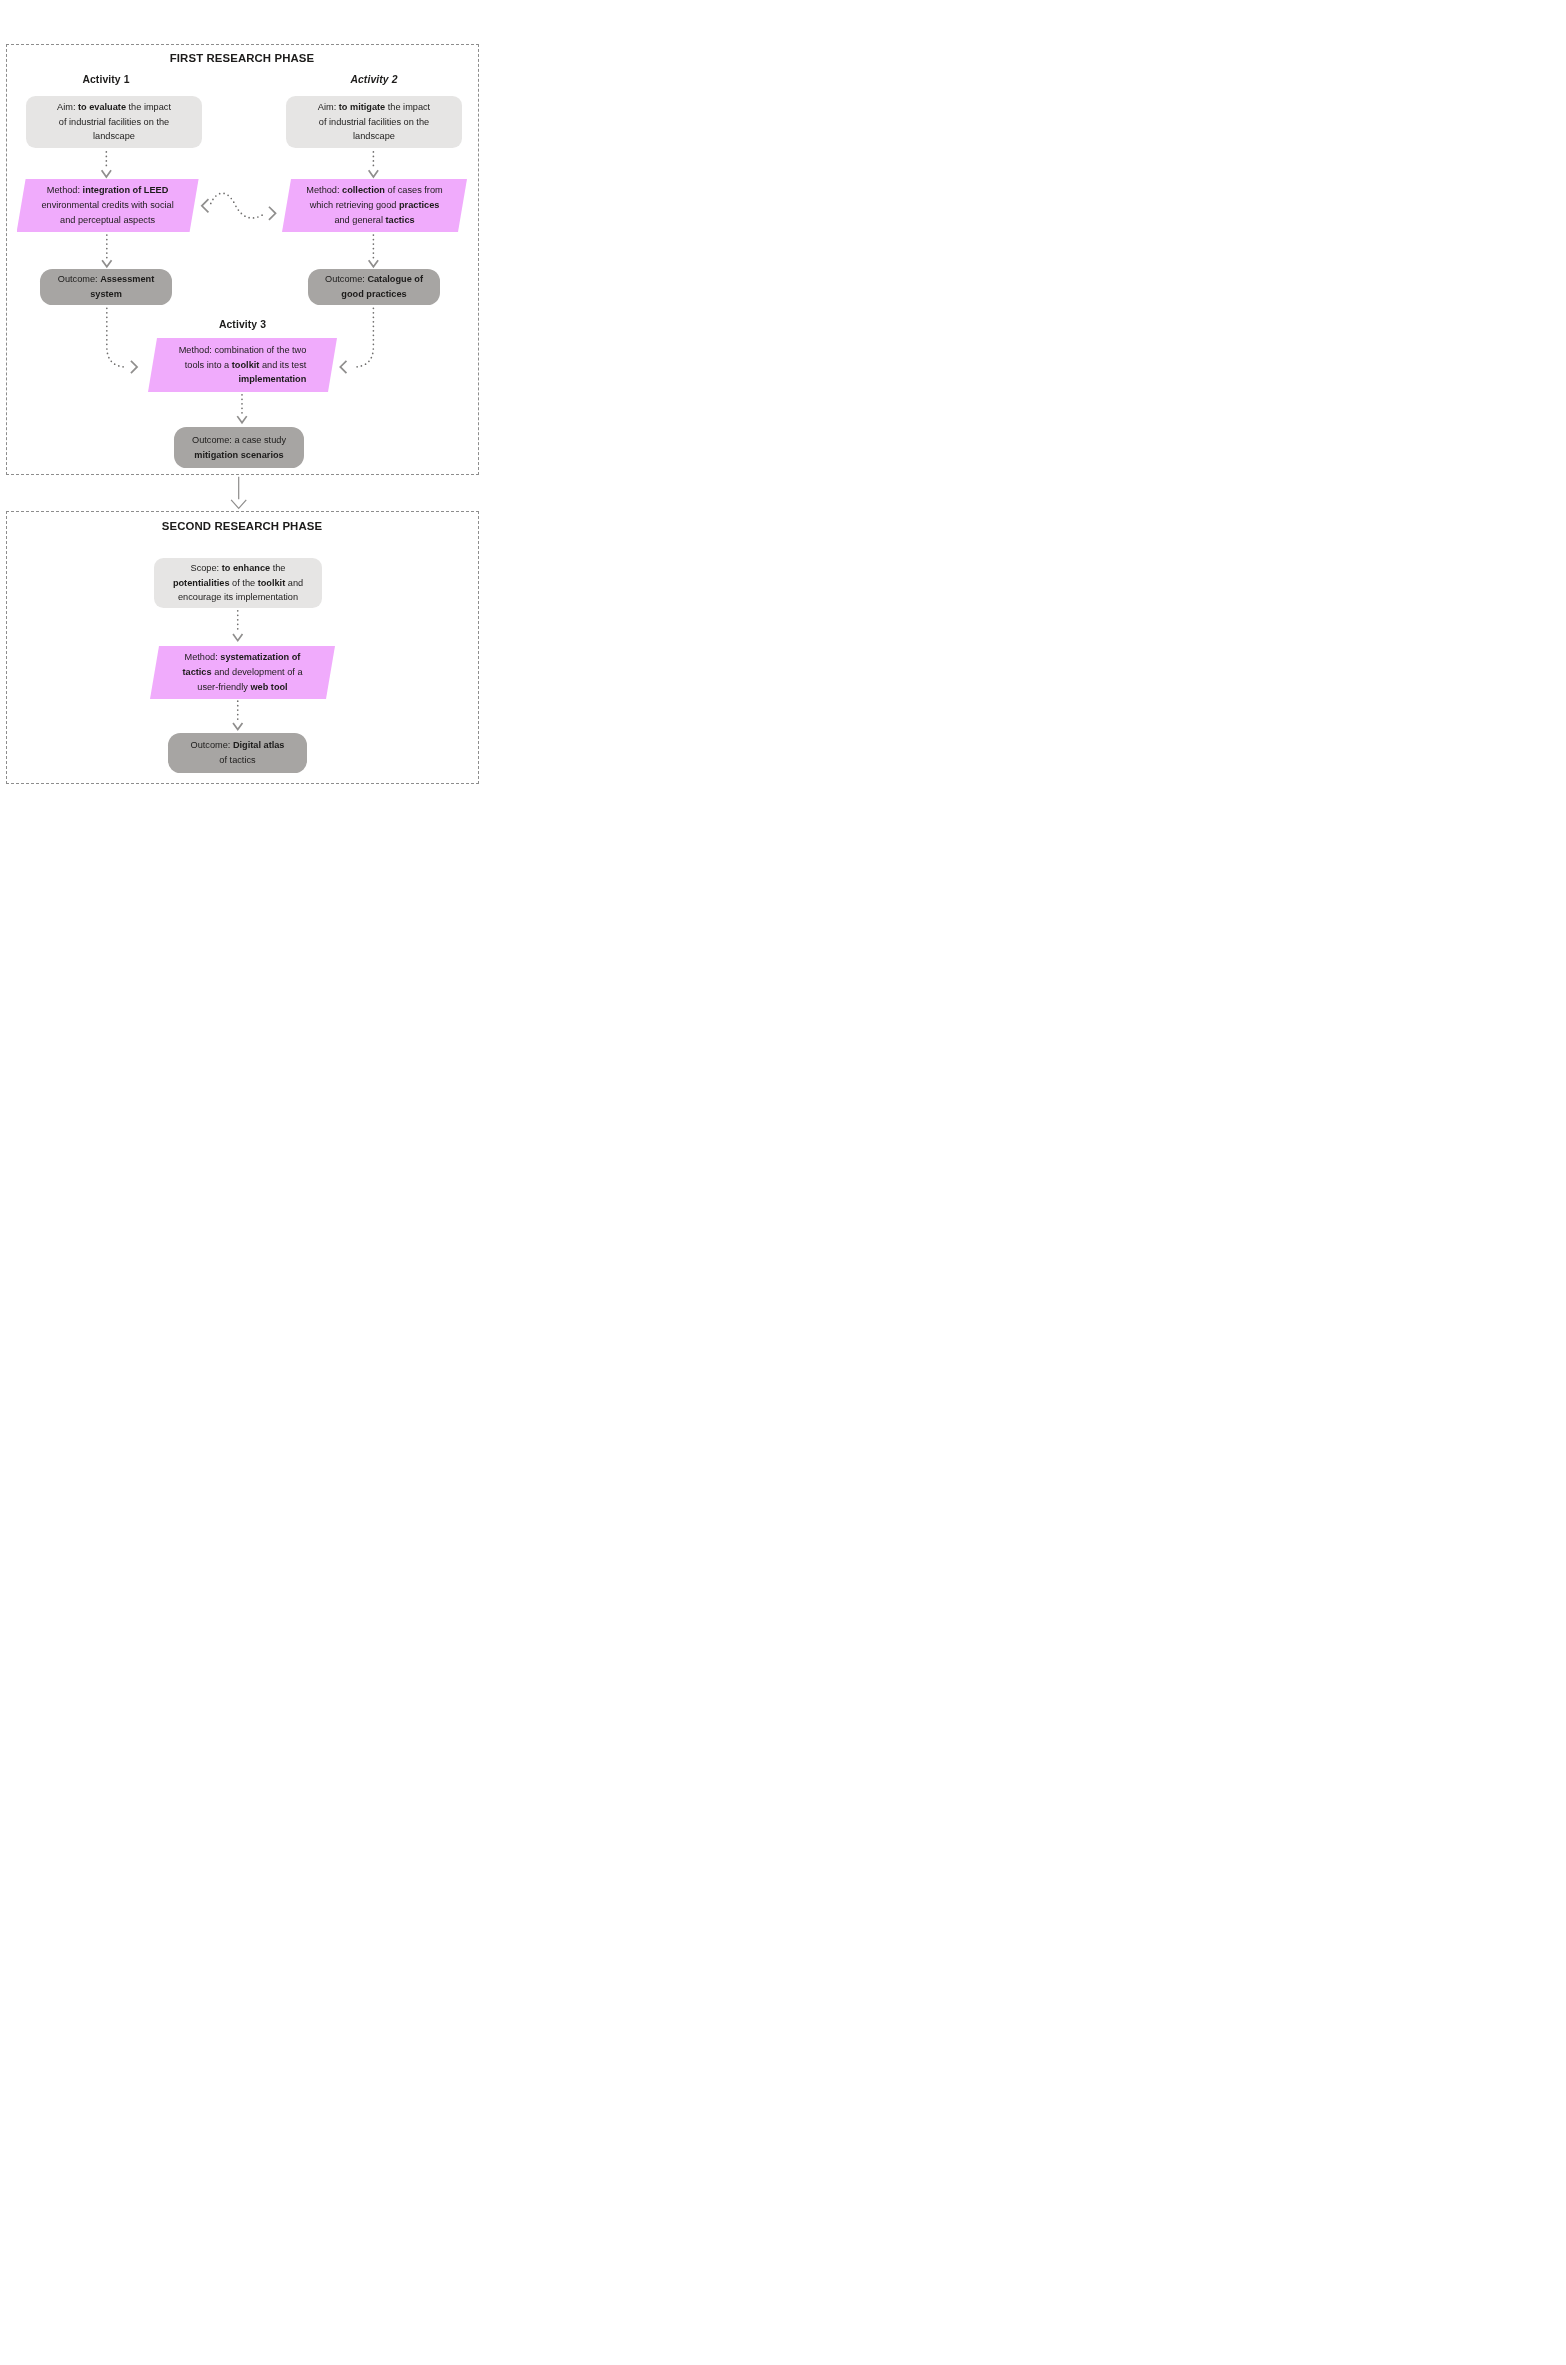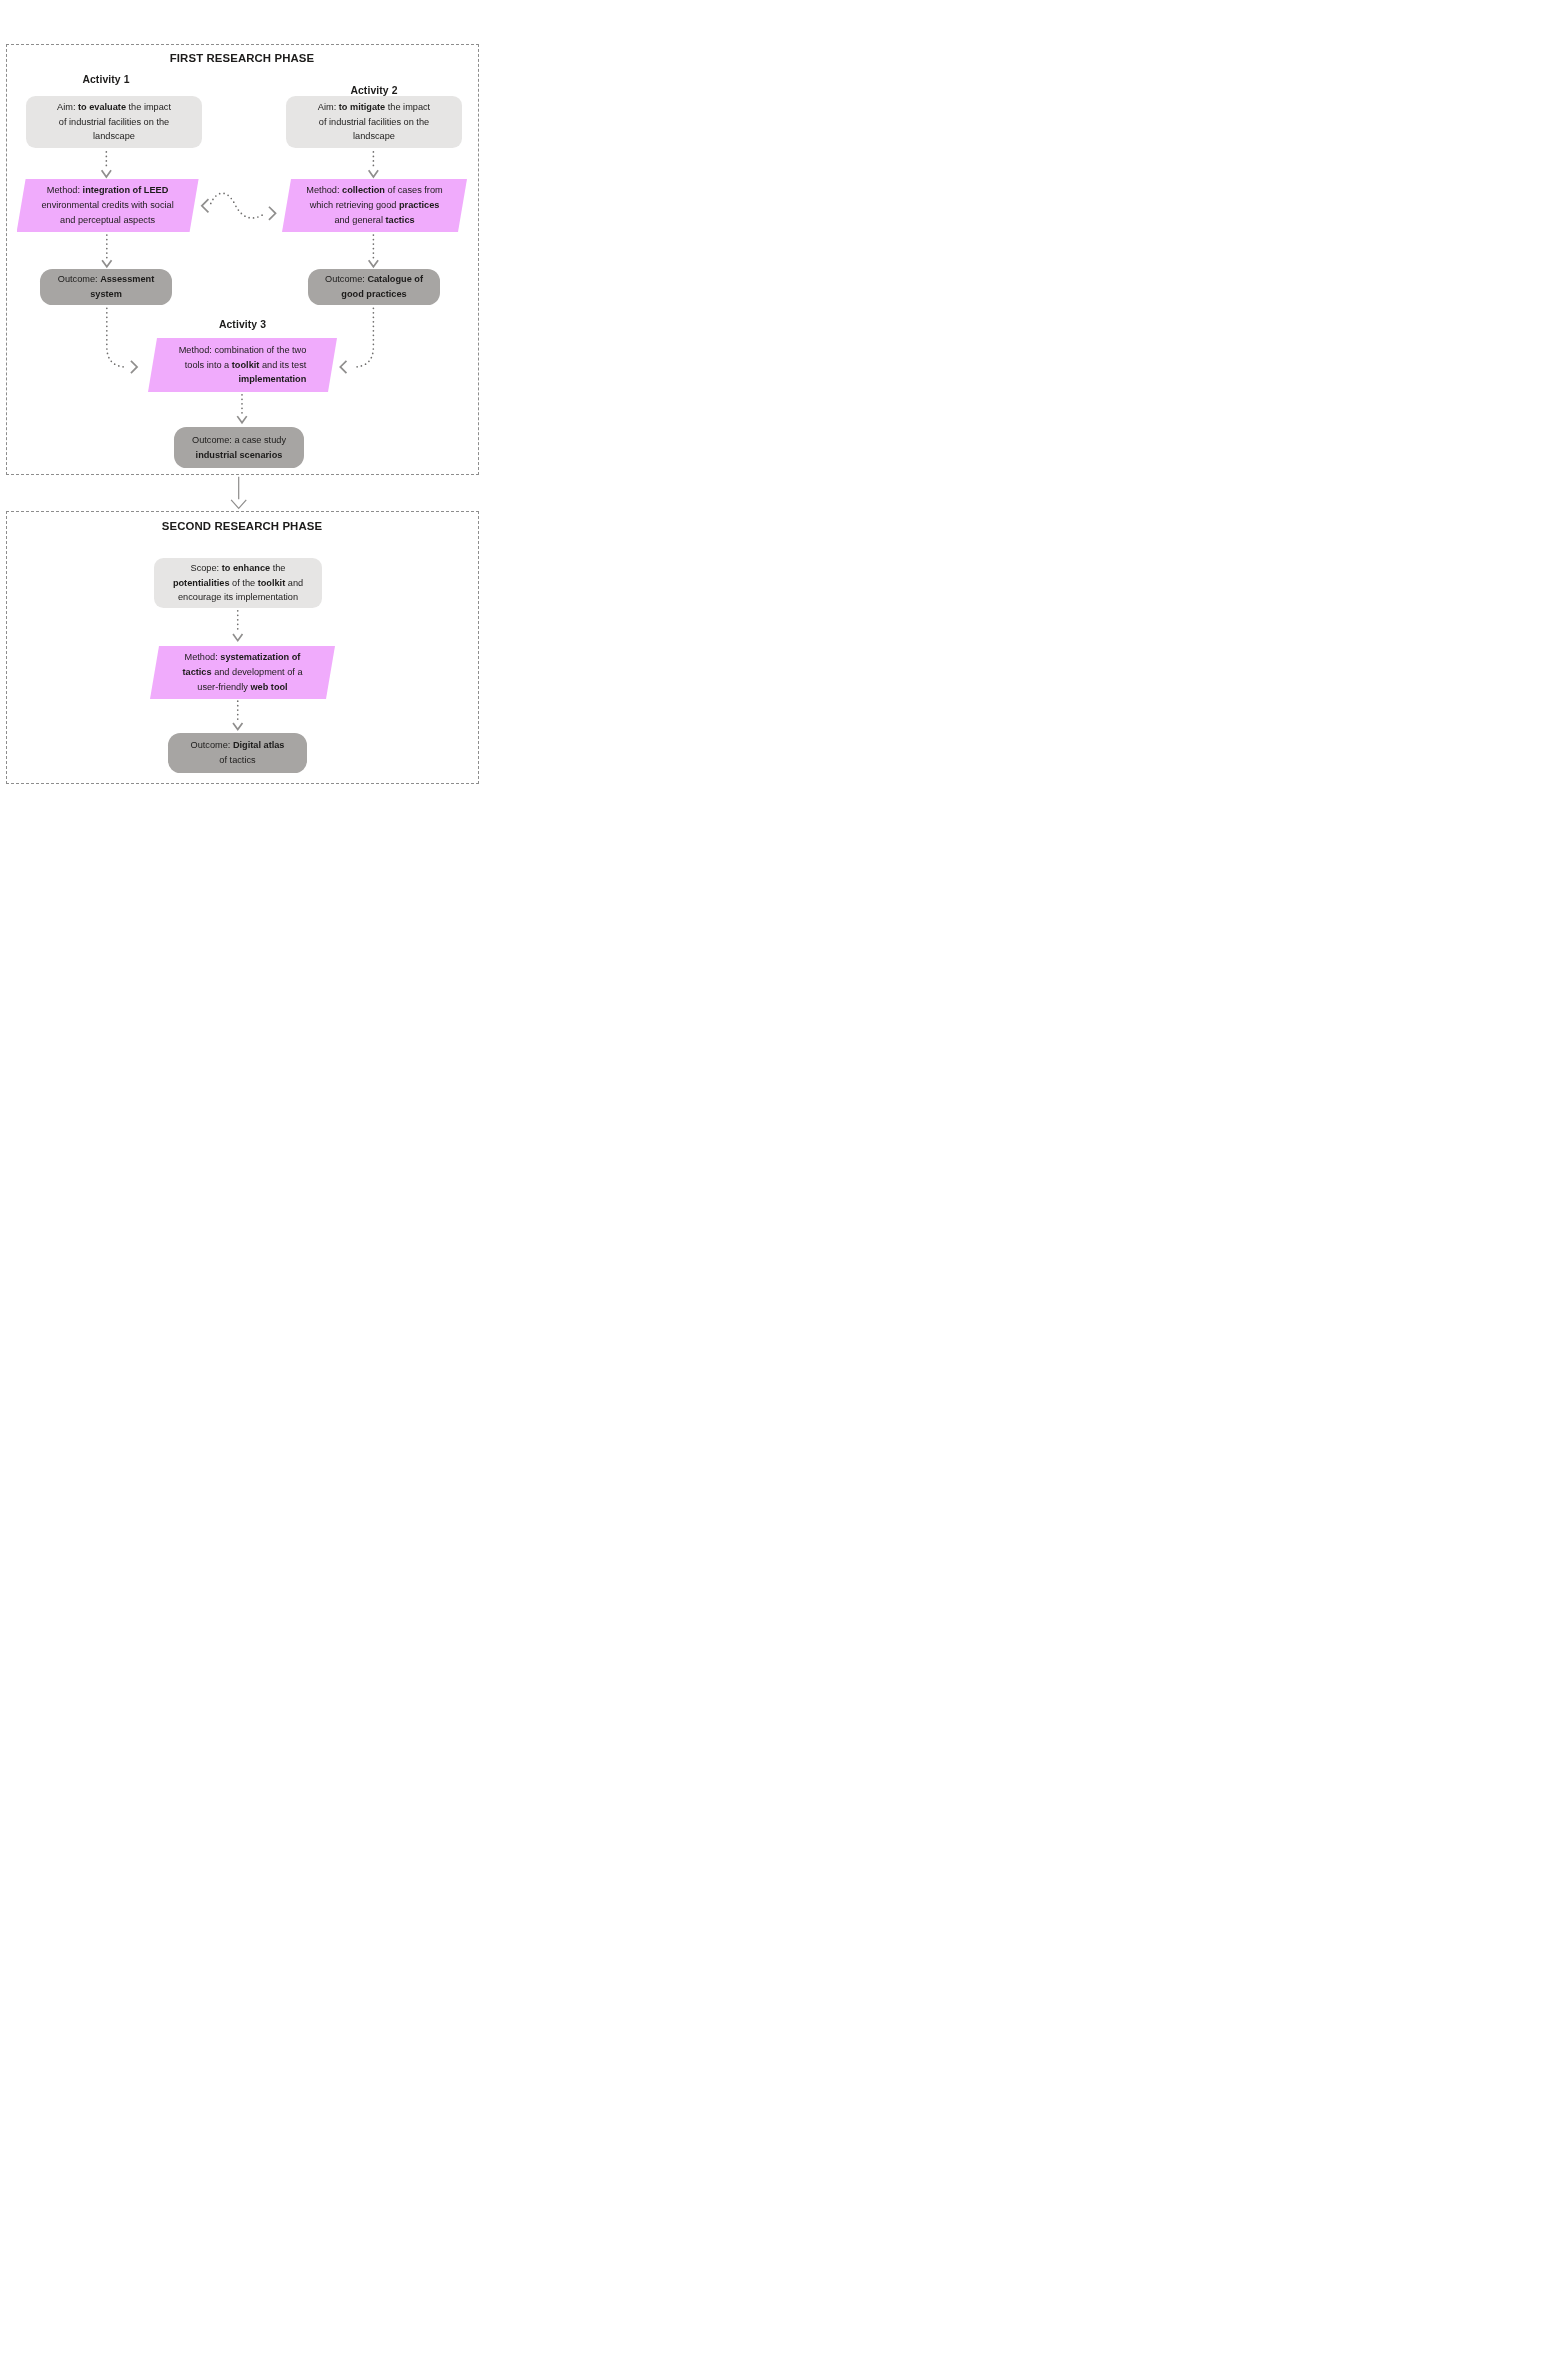--- a/index.html
+++ b/index.html
@@ -28,21 +28,21 @@
 </head>
 <body>
 
 <div class="canvas">
 
   <div class="frame" style="left:5.7px;top:4.7px;width:473px;height:431px;"></div>
   <div class="frame" style="left:5.7px;top:472px;width:473px;height:273px;"></div>
 
   <div class="hdr main" style="top:13.2px;">FIRST RESEARCH PHASE</div>
   <div class="hdr act" style="left:18px;width:176px;top:35px;">Activity 1</div>
-  <div class="hdr act" style="left:286px;width:176px;top:46px;">Activity 2</div>
+  <div class="hdr act" style="left:286px;width:176px;top:35px;font-style:italic;">Activity 2</div>
   <div class="hdr act" style="left:148px;width:189px;top:280px;">Activity 3</div>
   <div class="hdr main" style="top:481px;">SECOND RESEARCH PHASE</div>
 
   <div class="node aim" style="left:26px;top:57px;width:176px;height:52px;">
     <span><span>Aim: </span><b>to evaluate</b><span> the impact
 of industrial facilities on the
 landscape</span></span>
   </div>
   <div class="node aim" style="left:286px;top:57px;width:176px;height:52px;">
     <span><span>Aim: </span><b>to mitigate</b><span> the impact
@@ -71,21 +71,21 @@
   </div>
 
   <div class="node method" style="left:148px;top:299px;width:189px;height:54px;text-align:right;">
     <span><span>Method: combination of the two
 tools into a </span><b>toolkit</b><span> and its test
 </span><b>implementation</b></span>
   </div>
 
   <div class="node outcome" style="left:174px;top:388px;width:130px;height:41px;">
     <span><span>Outcome: a case study
-</span><b>industrial scenarios</b></span>
+</span><b>mitigation scenarios</b></span>
   </div>
 
   <div class="node aim" style="left:154px;top:519px;width:168px;height:50px;">
     <span><span>Scope: </span><b>to enhance</b><span> the
 </span><b>potentialities</b><span> of the </span><b>toolkit</b><span> and
 encourage its implementation</span></span>
   </div>
   <div class="node method" style="left:150px;top:607px;width:185px;height:53px;">
     <span><span>Method: </span><b>systematization of
 tactics</b><span> and development of a

